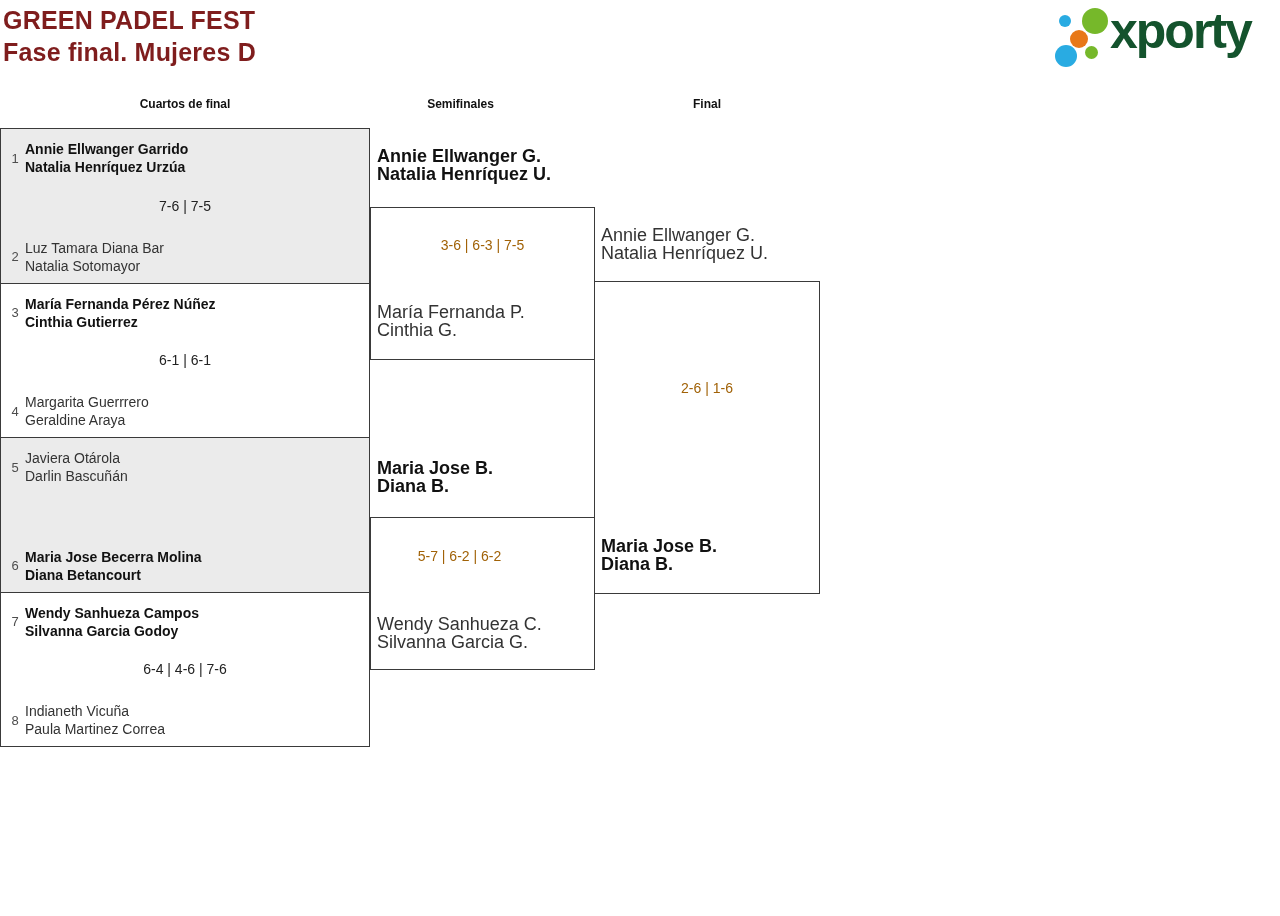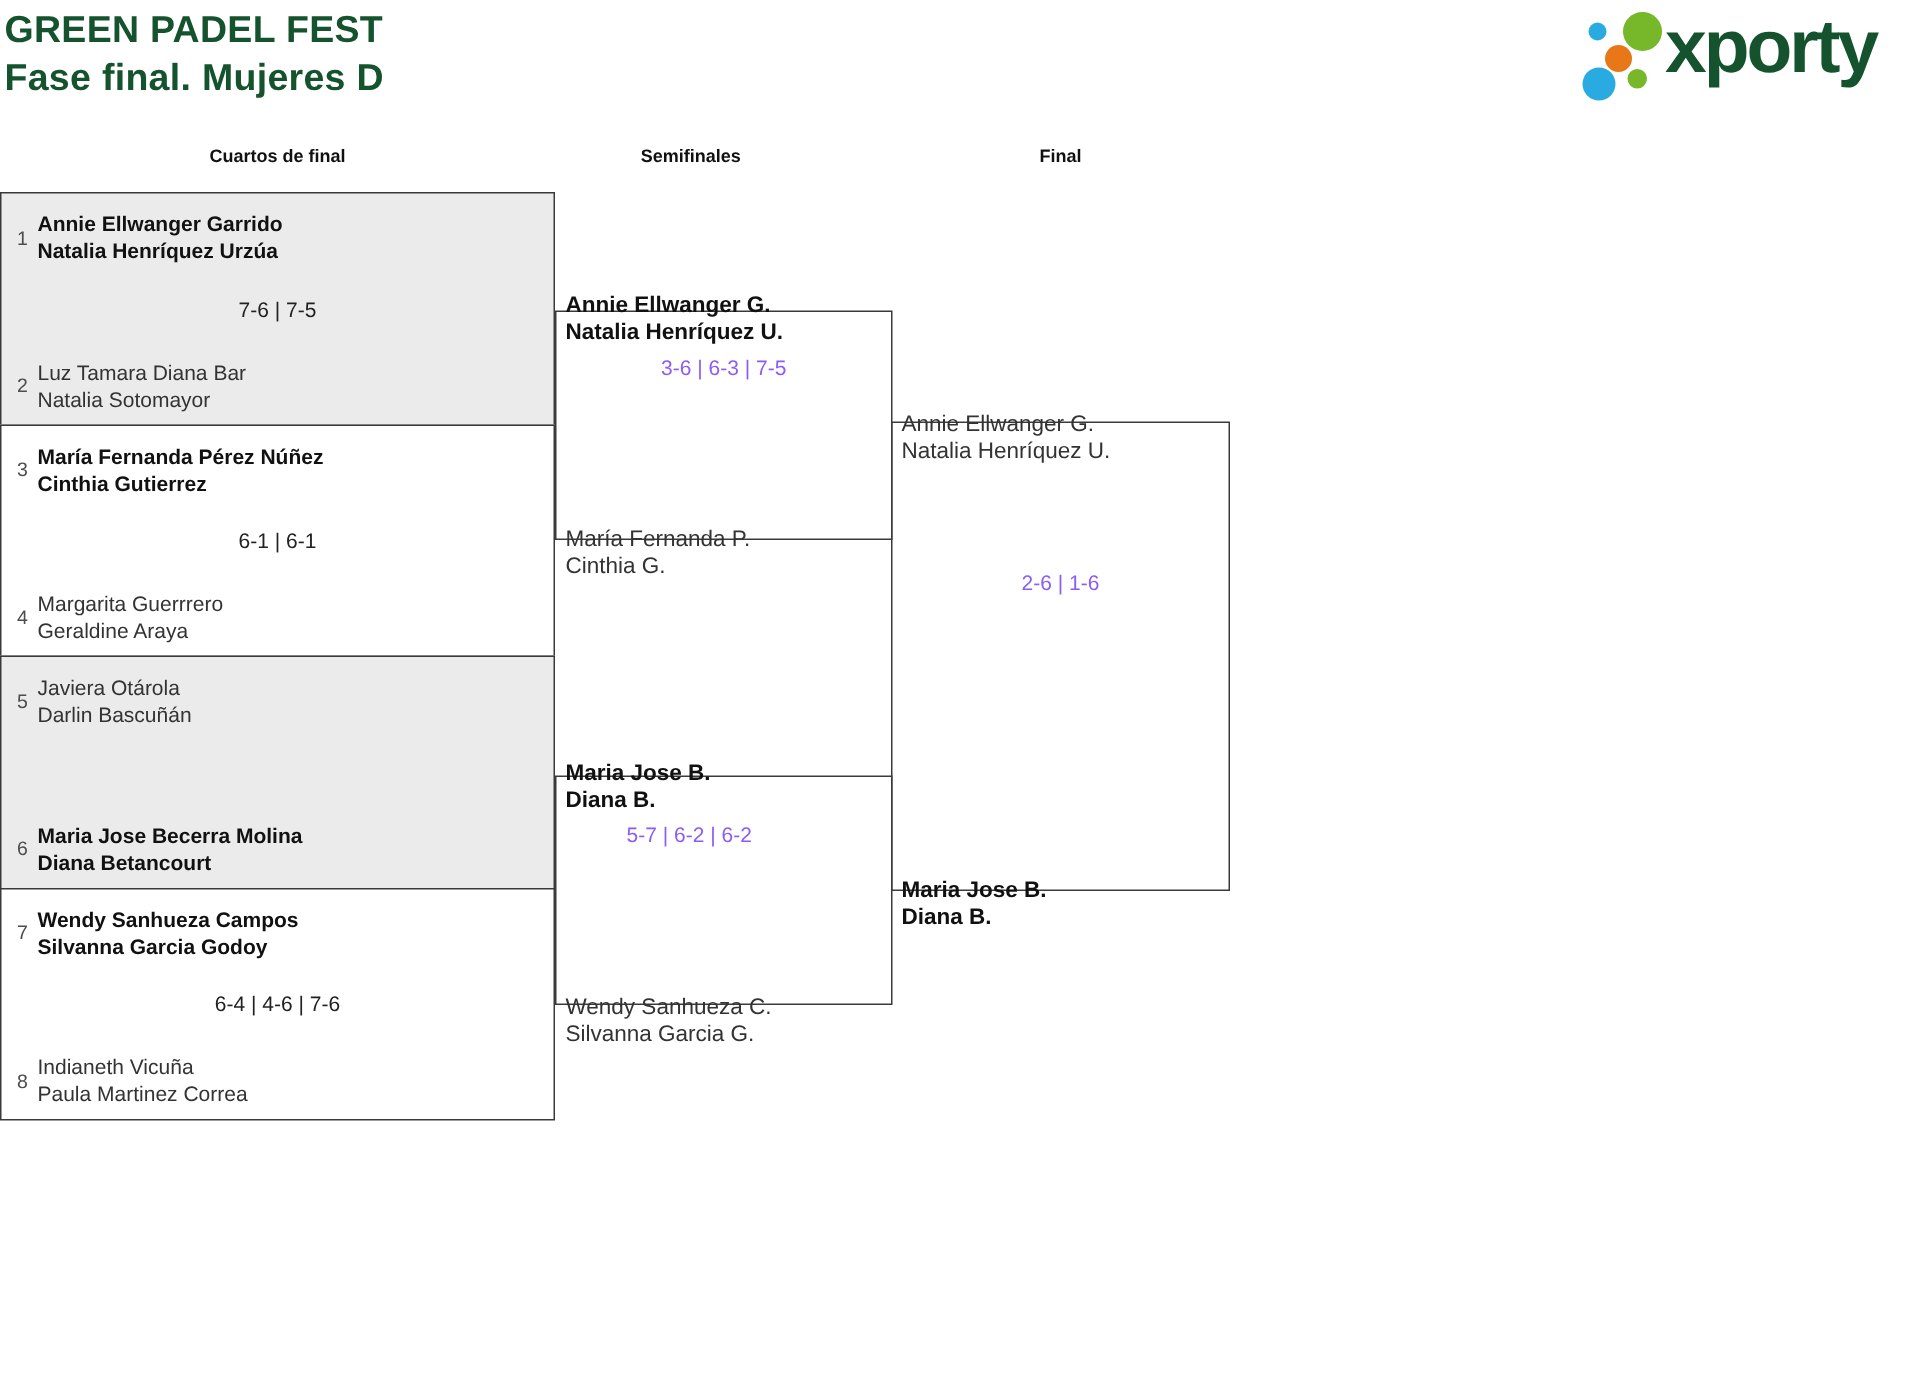--- a/index.html
+++ b/index.html
@@ -4,21 +4,21 @@
 <style>
   html,body { margin:0; padding:0; background:#fff; }
   .canvas {
     position:relative; width:1280px; height:916px; background:#ffffff;
     font-family:"Liberation Sans","DejaVu Sans",sans-serif; color:#1c1c1c;
     overflow:hidden;
   }
 
   
   .title-block { position:absolute; left:3px; top:4px; }
-  .title-line { font-size:25px; line-height:32px; font-weight:700; color:#14532d; letter-spacing:0.2px; }
+  .title-line { font-size:25px; line-height:32px; font-weight:700; color:#7f1d1d; letter-spacing:0.2px; }
 
   
   .logo { position:absolute; left:1050px; top:0; width:230px; height:80px; cursor:pointer; }
   .dot { position:absolute; border-radius:50%; }
   .dot-blue-small  { left:9px;  top:15px; width:12px; height:12px; background:#29abe2; }
   .dot-green-big   { left:32px; top:8px;  width:26px; height:26px; background:#76b82a; }
   .dot-orange     { left:20px; top:30px; width:18px; height:18px; background:#e87817; }
   .dot-blue-big    { left:5px;  top:45px; width:22px; height:22px; background:#29abe2; }
   .dot-green-small { left:35px; top:46px; width:13px; height:13px; background:#76b82a; }
   .logo-text {
@@ -52,22 +52,22 @@
     position:absolute; left:0; right:0; top:50%; transform:translateY(-50%);
     text-align:center; font-size:14px; color:#222;
   }
 
   
   .box { position:absolute; box-sizing:border-box; border:1px solid #3a3a3a; background:transparent; }
   .box.sf1   { left:370px; top:207px; width:225px; height:153px; }
   .box.sf2   { left:370px; top:517px; width:225px; height:153px; }
   .box.final { left:594px; top:281px; width:226px; height:313px; }
 
-  .float-names { position:absolute; font-size:15px; line-height:18px; color:#333;margin-top:48px; }
-  .float-score { position:absolute; text-align:center; font-size:14px; color:#8b5cf6; }
+  .float-names { position:absolute; font-size:18px; line-height:18px; color:#333; }
+  .float-score { position:absolute; text-align:center; font-size:14px; color:#a16207; }
 
   .sf1-top  { left:377px; top:147px; }
   .sf1-bot  { left:377px; top:303px; }
   .sf2-top  { left:377px; top:459px; }
   .sf2-bot  { left:377px; top:615px; }
   .fin-top  { left:601px; top:226px; }
   .fin-bot  { left:601px; top:537px; }
 
   .sf1-score { left:370px; top:237px; width:225px; }
   .sf2-score { left:370px; top:548px; width:179px; }

